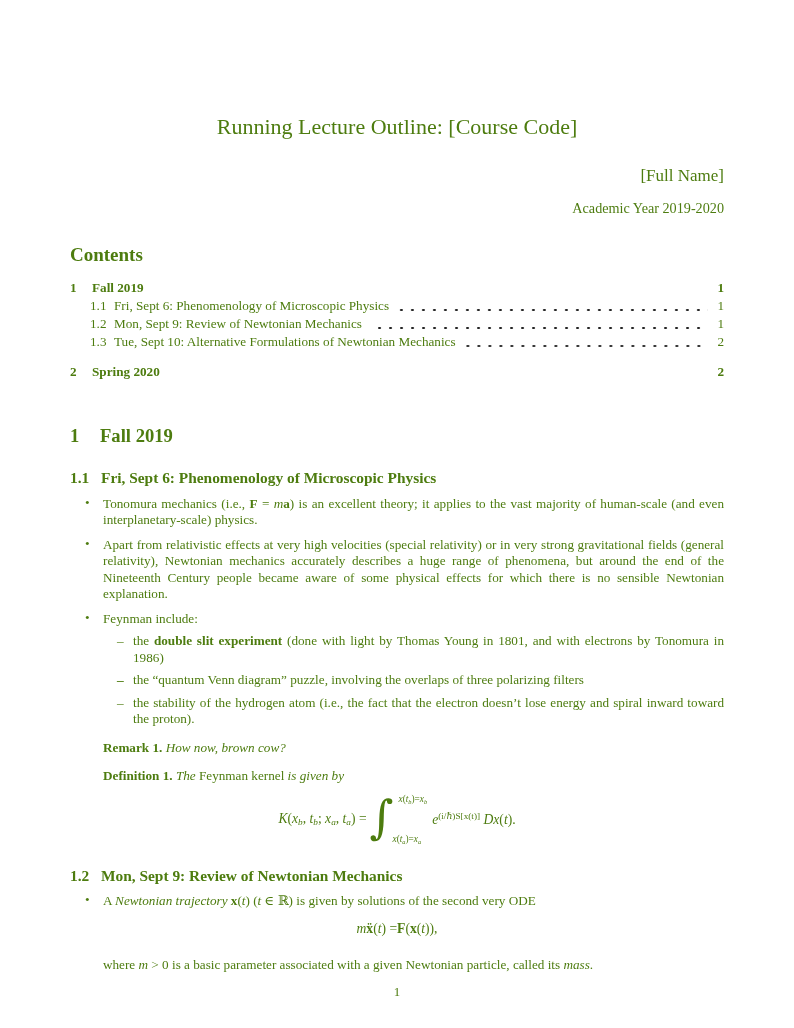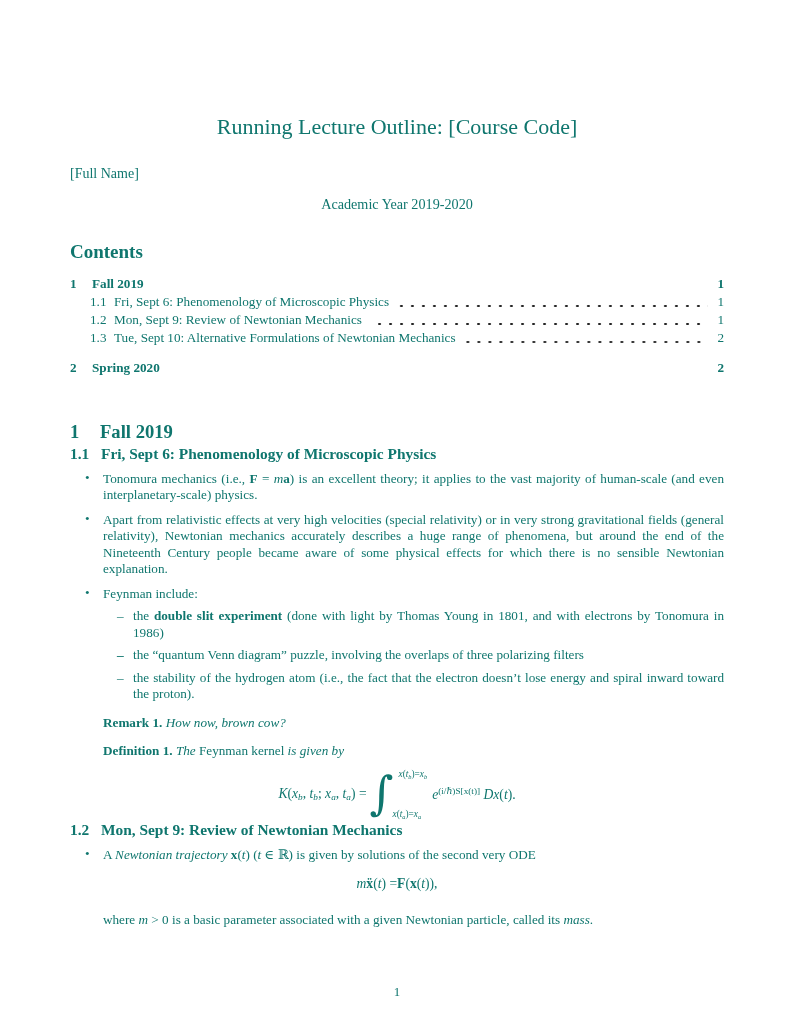--- a/index.html
+++ b/index.html
@@ -1,44 +1,44 @@
 <!DOCTYPE html>
 <html><head>
 <meta charset="utf-8">
 <style>
   html,body{margin:0;padding:0;background:#e8e8e8;}
   .page{
     width:794px;height:1028px;background:#ffffff;position:relative;overflow:hidden;
-    margin:0 auto;color:#0f766e;
+    margin:0 auto;color:#4d7c0f;
     font-family:"Liberation Serif","DejaVu Serif","DejaVu Sans",serif;
     font-size:13.2px;line-height:1.25;
   }
   .content{padding:0 70px;}
 
   .doc-title{margin-top:114px;text-align:center;font-size:22px;line-height:1.2;}
-  .doc-author{margin-top:25px;text-align:left;font-size:14px;}
-  .doc-date{margin-top:13px;text-align:center;font-size:14.2px;}
+  .doc-author{margin-top:25px;text-align:right;font-size:17px;}
+  .doc-date{margin-top:13px;text-align:right;font-size:14.2px;}
 
   .contents-heading{margin-top:26px;font-size:19px;font-weight:bold;}
   .toc-entries{margin-top:4px;}
   .toc-row{display:flex;align-items:baseline;margin:1.5px 0;}
   .toc-row.lvl1{font-weight:bold;margin-top:13px;}
   .toc-row.lvl2{padding-left:20px;}
   .toc-num{flex:0 0 auto;}
   .lvl1 .toc-num{width:22px;}
   .lvl2 .toc-num{width:24px;}
   .toc-leader{flex:1;height:4px;align-self:flex-end;margin:0 8px 3px 10px;
     background-image:radial-gradient(circle at 1.5px 2px,#222 1.05px,transparent 1.35px);
     background-size:11px 4px;background-repeat:repeat-x;background-position:right bottom;}
   .lvl1 .toc-leader{background:none;}
   .toc-page{flex:0 0 auto;text-align:right;min-width:8px;}
 
   .section-heading{margin-top:44px;font-size:18.6px;font-weight:bold;}
   .section-heading .sh-num{display:inline-block;min-width:30px;}
-  .subsection-heading{margin-top:0;font-size:15.4px;font-weight:bold;}
+  .subsection-heading{margin-top:21px;font-size:15.4px;font-weight:bold;}
   .subsection-heading .sh-num{display:inline-block;min-width:31px;}
 
   .item{position:relative;padding-left:33px;margin-top:8px;text-align:justify;}
   .item .mk{position:absolute;left:15px;top:-1px;}
   .subitem{position:relative;padding-left:63px;margin-top:6px;text-align:justify;}
   .subitem .mk{position:absolute;left:47px;top:0;}
   .para-ind{padding-left:33px;margin-top:12px;}
 
   .r-b{font-weight:bold;}
   .r-i{font-style:italic;}

